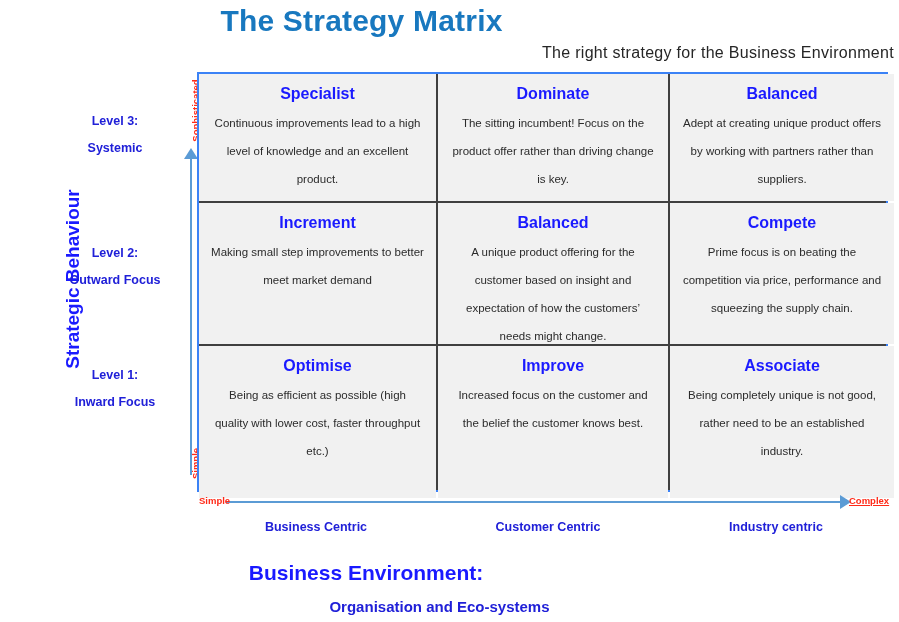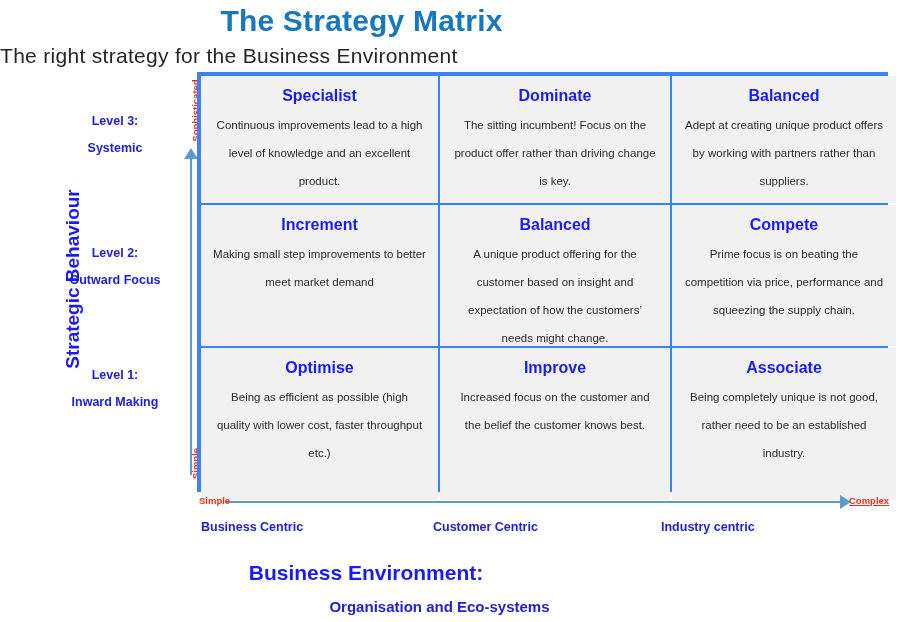--- a/index.html
+++ b/index.html
@@ -26,22 +26,22 @@
     font-size: 30px;
     font-weight: bold;
     color: #1878bf;
     letter-spacing: 0.2px;
   }
   #subtitle {
     position: absolute;
     left: 0;
     top: 44px;
     width: 894px;
-    text-align: left;
-    font-size: 21px;
+    text-align: right;
+    font-size: 16px;
     color: #262626;
     letter-spacing: 0.3px;
   }
 
   
   #y-axis-title {
     position: absolute;
     left: -57px;
     top: 268px;
     width: 260px;
@@ -115,23 +115,23 @@
   
   #matrix-grid {
     position: absolute;
     left: 197px;
     top: 72px;
     width: 691px;
     height: 420px;
     display: grid;
     grid-template-columns: 237px 230px 224px;
     grid-template-rows: 127px 141px 152px;
-    background: #3b82f6;
+    background: #404040;
     gap: 2px;
-    border: 4px solid #3b82f6;
+    border: 2px solid #3b82f6;
     box-sizing: border-box;
   }
   .matrix-cell {
     background: #f1f1f1;
     padding: 10px 12px 6px 12px;
     box-sizing: border-box;
     text-align: center;
     overflow: hidden;
   }
   .cell-title {
@@ -182,21 +182,21 @@
     font-size: 9.5px;
     font-weight: bold;
     color: #ff2a18;
     white-space: nowrap;
     text-decoration: underline;
   }
   .column-label {
     position: absolute;
     top: 520px;
     width: 230px;
-    text-align: left;
+    text-align: center;
     font-size: 12.5px;
     font-weight: bold;
     color: #2020d8;
   }
   #col-label-0 { left: 201px; }
   #col-label-1 { left: 433px; }
   #col-label-2 { left: 661px; }
 
   
   #footer-title {
@@ -231,21 +231,21 @@
 <div class="level-label" id="level-3">
   <div>Level 3:</div>
   <div>Systemic</div>
 </div>
 <div class="level-label" id="level-2">
   <div>Level 2:</div>
   <div>Outward Focus</div>
 </div>
 <div class="level-label" id="level-1">
   <div>Level 1:</div>
-  <div>Inward Making</div>
+  <div>Inward Focus</div>
 </div>
 
 <div id="y-axis-line"></div>
 <div id="y-axis-arrow"></div>
 <div id="y-axis-top-label">Sophisticated</div>
 <div id="y-axis-bottom-label">Simple</div>
 
 <div id="matrix-grid">
 
   <div class="matrix-cell">

